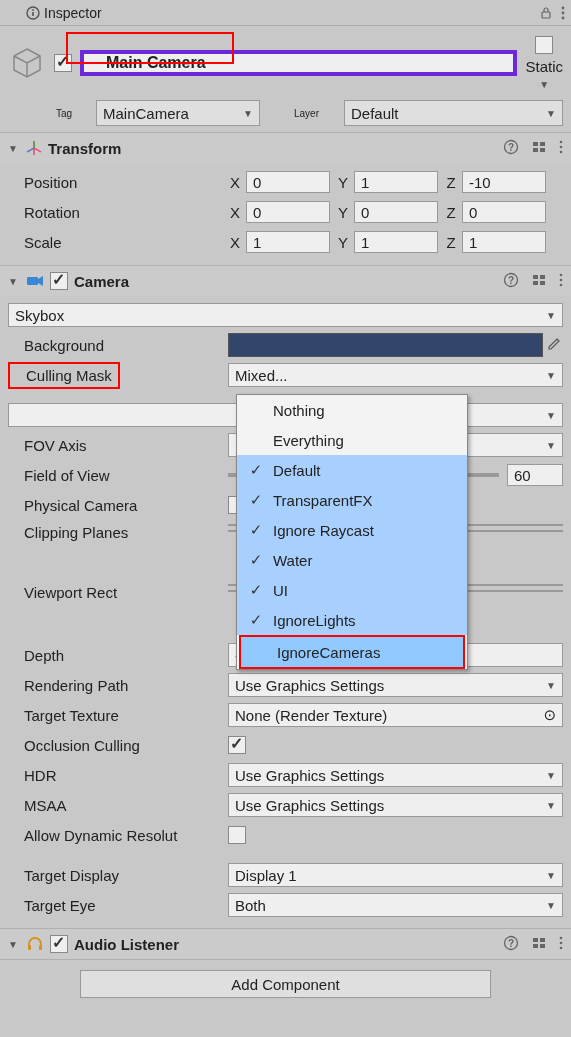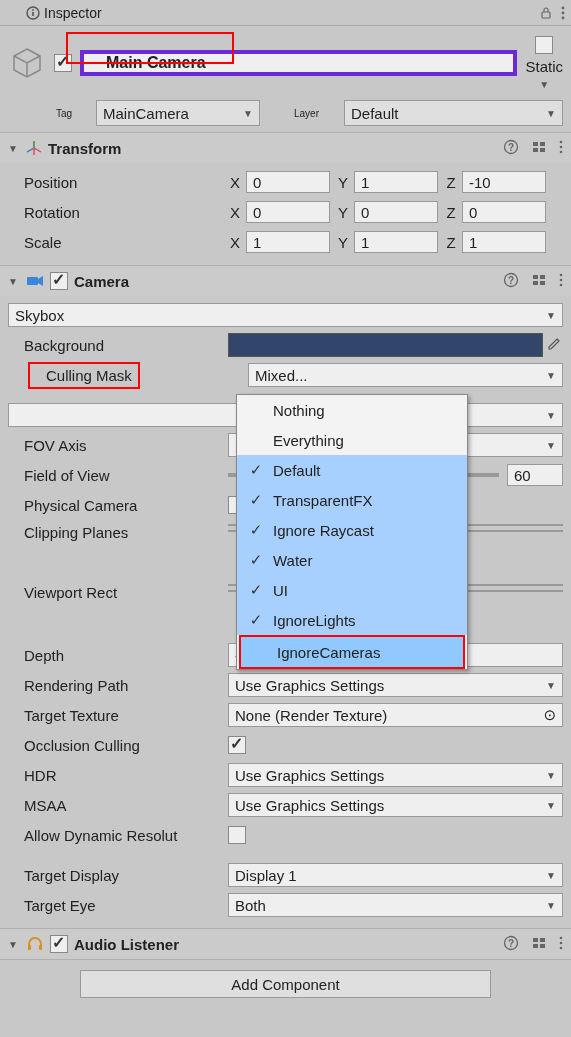--- a/index.html
+++ b/index.html
@@ -237,21 +237,21 @@
     <div class="row">
         <span class="plabel">Background</span>
       <div class="colorfield"></div>
       <span class="eyedrop">
           <svg width="14" height="14" viewBox="0 0 14 14">
             <path d="M11 1 L13 3 L5 11 L3 11 L3 9 Z" fill="none" stroke="#555" stroke-width="1.2"></path>
           </svg>
         </span>
     </div>
     <div class="row">
-      <span class="plabel" style="padding-left:0;margin-left:20px;">
+      <span class="plabel" style="padding-left:0;">
         <span class="redbox" style="display:inline-block; padding:3px 6px 3px 16px;">Culling Mask</span>
       </span>
       <div class="field">
           <span>Mixed...</span>
           <span class="tri">▼</span>
         </div>
     </div>
     <div class="sep"></div>
     <div class="row">
         <div class="field">

